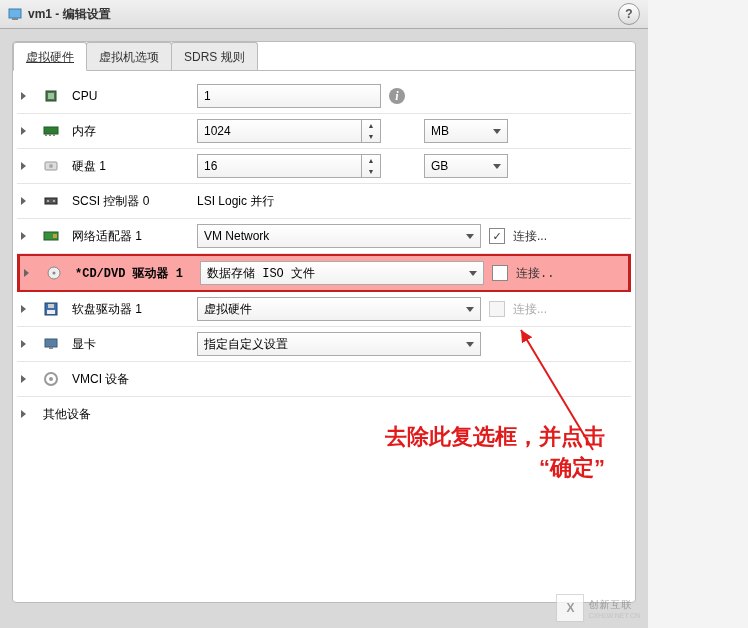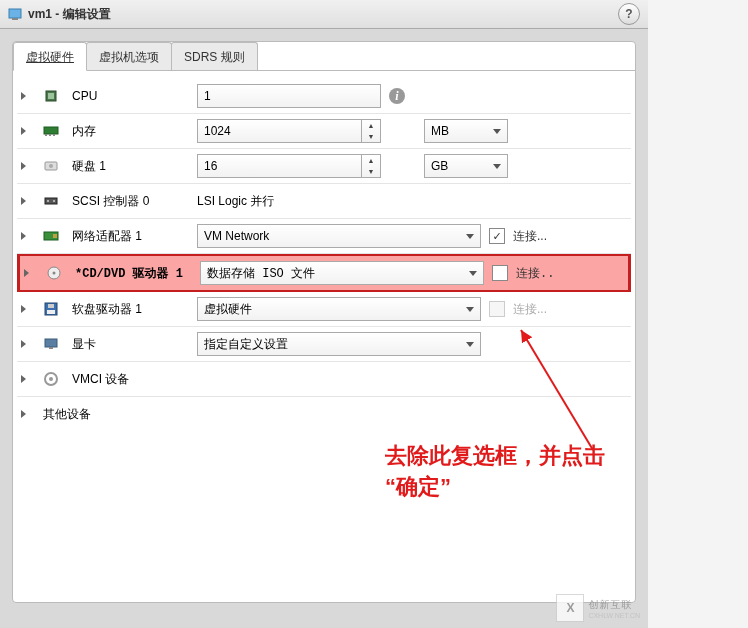--- a/index.html
+++ b/index.html
@@ -28,21 +28,21 @@
   .select .caret{width:0;height:0;border-left:4px solid transparent;border-right:4px solid transparent;border-top:5px solid #555;margin-left:6px;}
   .select-sm{width:70px;margin-left:35px;}
   .select-md{width:270px;}
   .info-icon{width:16px;height:16px;border-radius:50%;background:#999;color:#fff;display:flex;align-items:center;justify-content:center;font-weight:bold;font-style:italic;font-family:serif;font-size:12px;}
   .checkbox{width:14px;height:14px;border:1px solid #888;background:#fff;display:inline-flex;align-items:center;justify-content:center;font-size:11px;color:#333;}
   .checkbox.checked::after{content:"✓";}
   .conn-label{color:#333;}
   .conn-label.disabled{color:#aaa;}
   .row.highlight{background:#fca5a5;border:2px solid #c41e1e;border-left:3px solid #c41e1e;border-right:3px solid #c41e1e;font-family:Liberation Mono, monospace;}
   .row.highlight .label-cell{font-weight:bold;}
-  .annotation{position:absolute;right:30px;top:399px;color:#e11b1b;font-size:22px;font-weight:bold;text-align:left;line-height:1.4;}
+  .annotation{position:absolute;right:30px;top:380px;color:#e11b1b;font-size:22px;font-weight:bold;text-align:right;line-height:1.4;}
   .arrow-svg{position:absolute;left:480px;top:278px;pointer-events:none;}
   .watermark{position:absolute;right:8px;bottom:6px;display:flex;align-items:center;gap:4px;opacity:.75;}
   .watermark .wm-icon{width:26px;height:26px;background:#fff;border:1px solid #ccc;display:flex;align-items:center;justify-content:center;font-weight:bold;color:#888;}
   .watermark .wm-text{font-size:10px;color:#888;letter-spacing:1px;}
   .wm-sub{font-size:7px;color:#bbb;letter-spacing:0;}
 </style>
 </head>
 <body>
 
 <div class="window">

